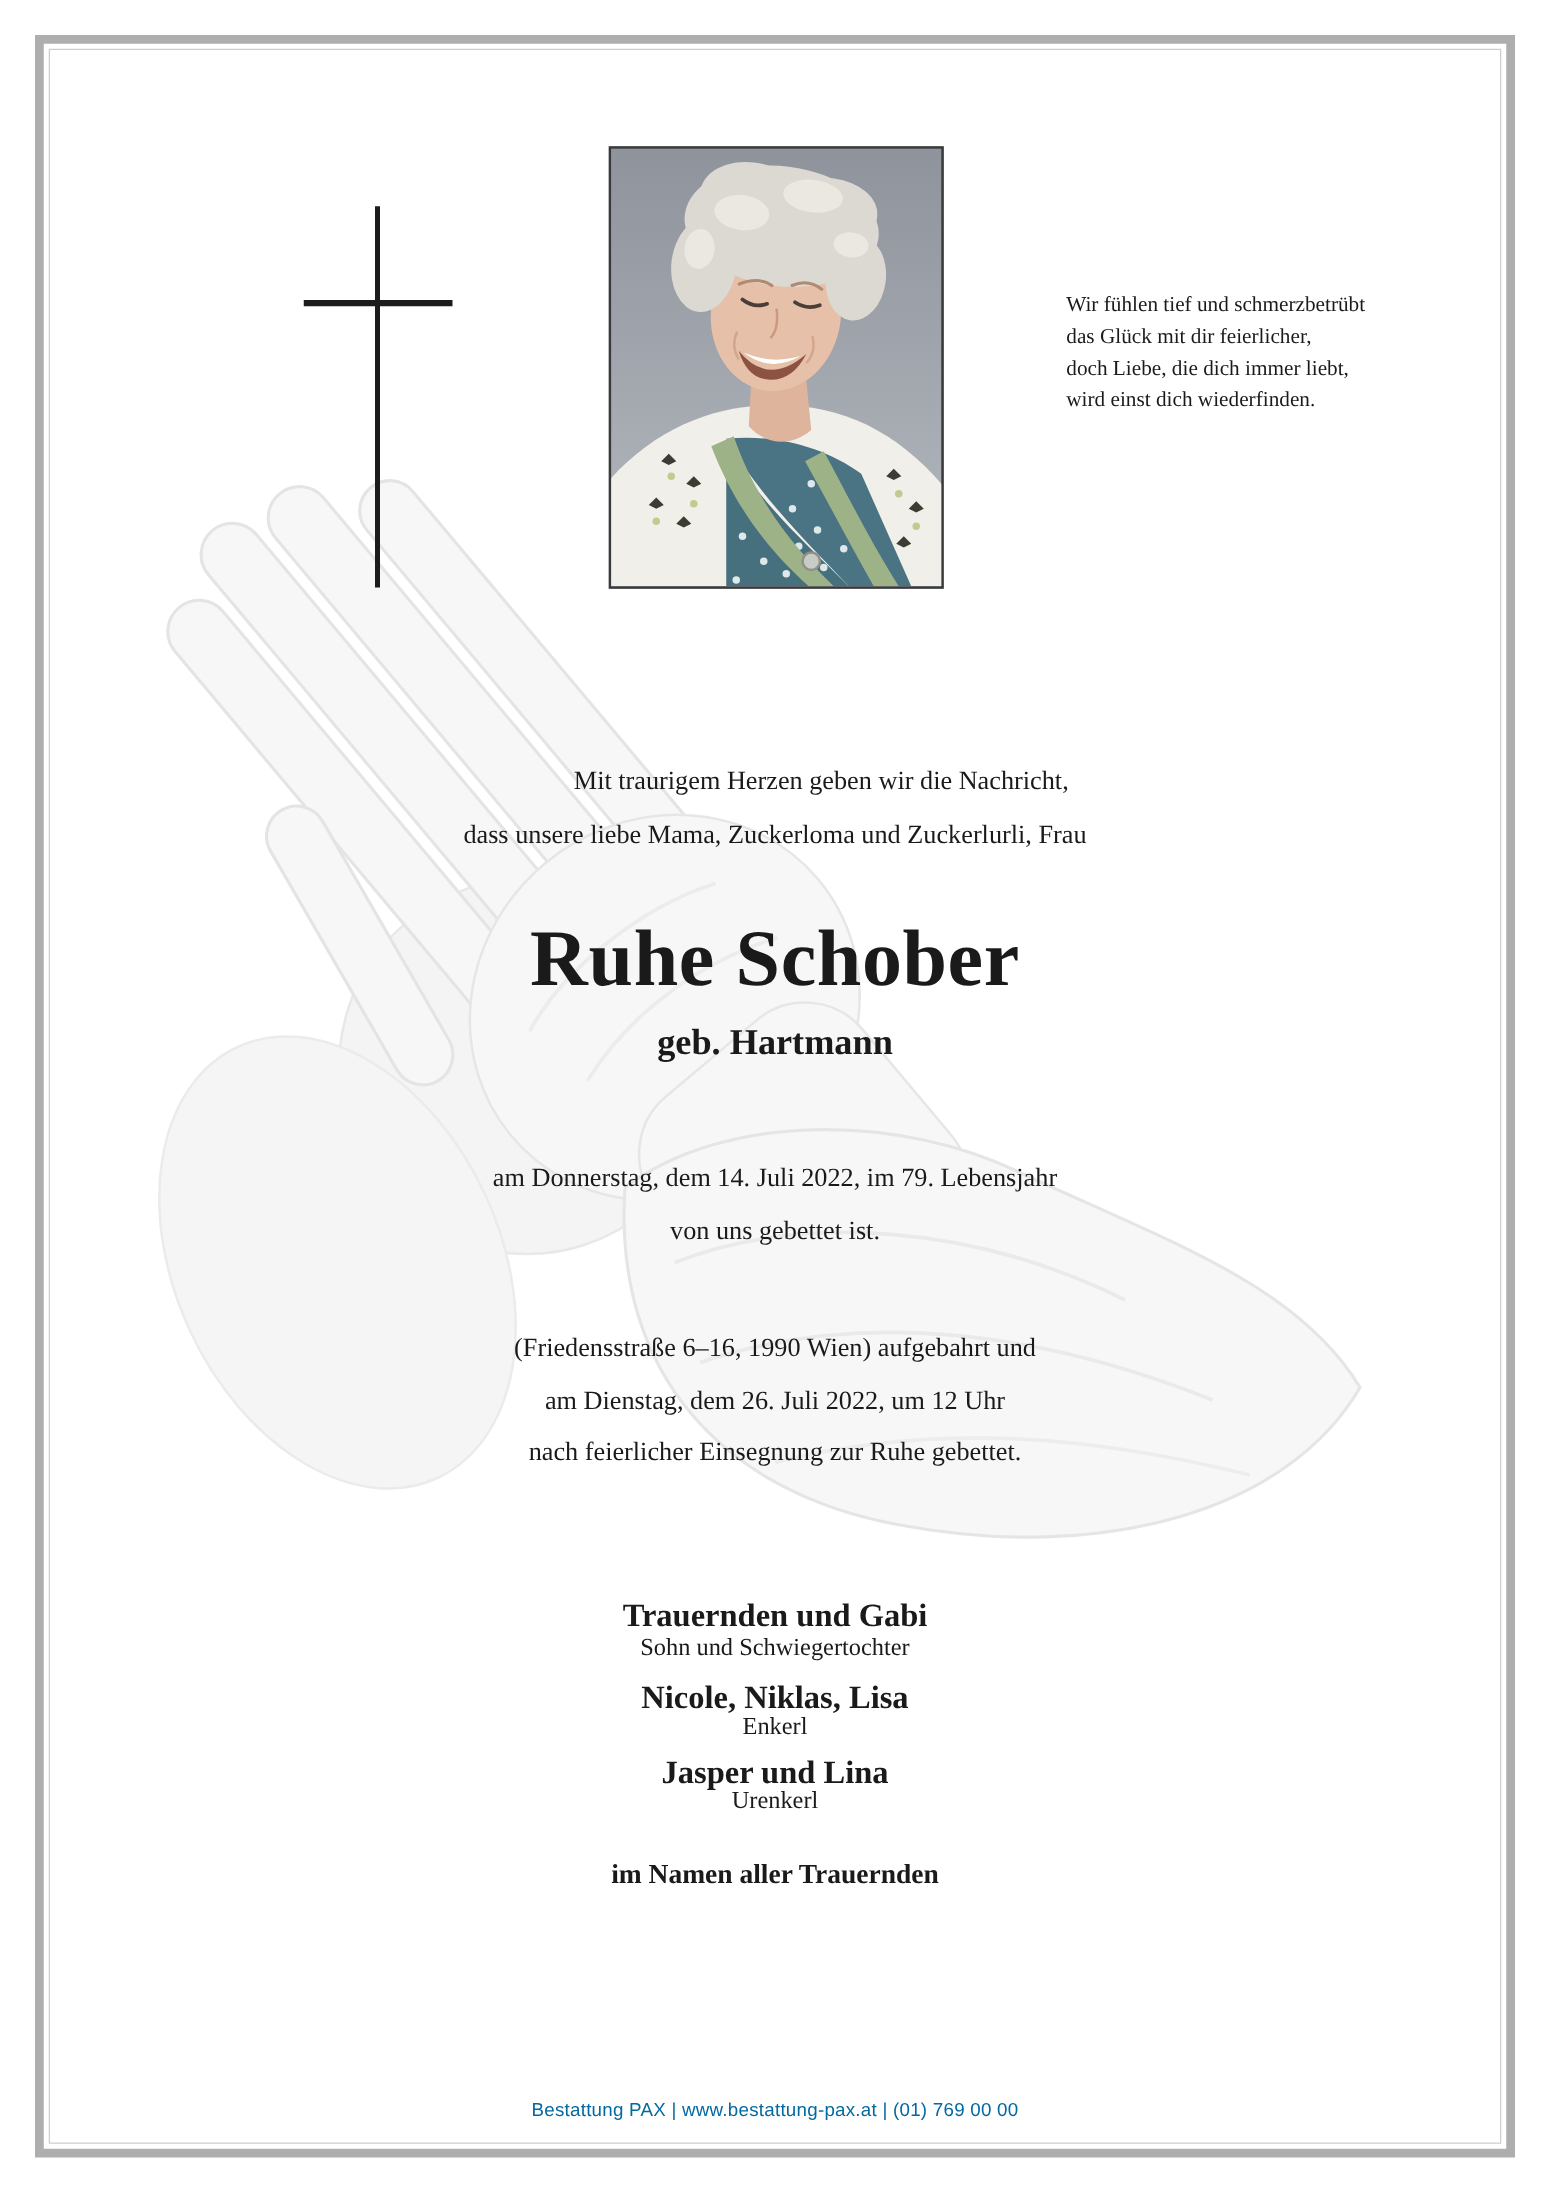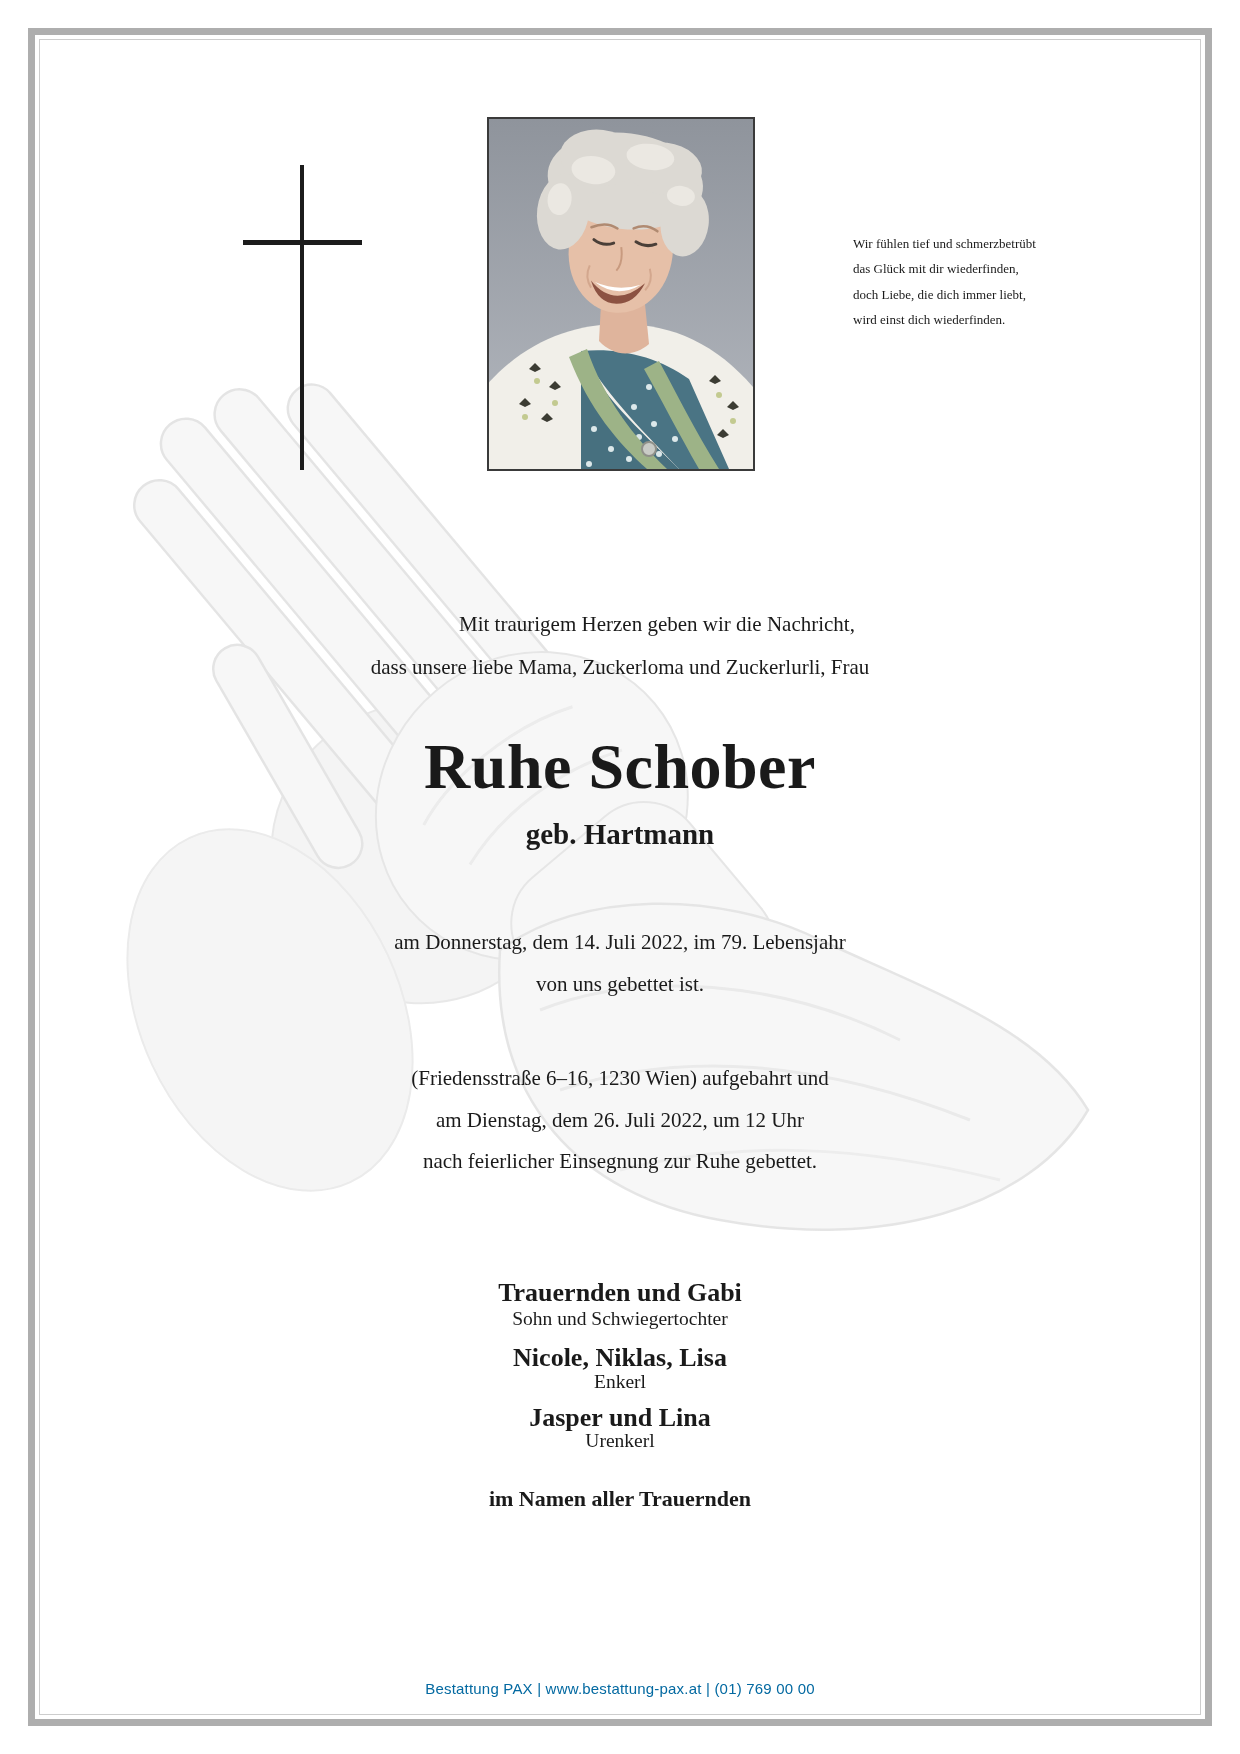--- a/index.html
+++ b/index.html
@@ -33,21 +33,21 @@
     position:absolute;left:243px;top:240px;width:119px;height:5px;
     background:#1c1c1c;
   }
   .photo{
     position:absolute;left:487px;top:117px;width:268px;height:354px;
     box-sizing:border-box;border:2px solid #3a3a3a;background:#9aa0a8;
   }
   .photo svg{display:block;width:100%;height:100%;}
   .poem{
     position:absolute;left:853px;top:231px;width:300px;
-    font-size:13px;line-height:25.3px;text-align:left;
+    font-size:17px;line-height:25.3px;text-align:left;
   }
   .line{
     position:absolute;left:0;width:1240px;text-align:center;white-space:nowrap;
     font-size:21px;
   }
   .intro-1{top:612px;padding-left:37px;}
   .intro-2{top:655px;}
   .name{
     top:732px;font-size:64px;font-weight:bold;letter-spacing:.5px;line-height:1.1;
   }
@@ -187,35 +187,35 @@
         <path d="M106 165 q 27 26 54 -4 q -8 22 -26 24 q -18 2 -28 -20 Z" fill="#8c5242"></path>
         <path d="M110 166 q 24 14 46 -3 q -22 10 -46 3 Z" fill="#ffffff"></path>
       </g>
 
       <circle cx="160" cy="330" r="7" fill="#c9cbc6" stroke="#8f9089" stroke-width="2"></circle>
     </svg>
   </div>
 
   <div class="poem">
     <div>Wir fühlen tief und schmerzbetrübt</div>
-    <div>das Glück mit dir wiederfinden,</div>
+    <div>das Glück mit dir feierlicher,</div>
     <div>doch Liebe, die dich immer liebt,</div>
     <div>wird einst dich wiederfinden.</div>
   </div>
 
   <div class="line intro-1">Mit traurigem Herzen geben wir die Nachricht,</div>
   <div class="line intro-2">dass unsere liebe Mama, Zuckerloma und Zuckerlurli, Frau</div>
 
   <div class="line name">Ruhe Schober</div>
   <div class="line birthname">geb. Hartmann</div>
 
   <div class="line death-1">am Donnerstag, dem 14. Juli 2022, im 79. Lebensjahr</div>
   <div class="line death-2">von uns gebettet ist.</div>
 
-  <div class="line fun-2">(Friedensstraße 6–16, 1230 Wien) aufgebahrt und</div>
+  <div class="line fun-2">(Friedensstraße 6–16, 1990 Wien) aufgebahrt und</div>
   <div class="line fun-3">am Dienstag, dem 26. Juli 2022, um 12 Uhr</div>
   <div class="line fun-4">nach feierlicher Einsegnung zur Ruhe gebettet.</div>
 
   <div class="line m-names m1n">Trauernden und Gabi</div>
   <div class="line m-rel  m1r">Sohn und Schwiegertochter</div>
   <div class="line m-names m2n">Nicole, Niklas, Lisa</div>
   <div class="line m-rel  m2r">Enkerl</div>
   <div class="line m-names m3n">Jasper und Lina</div>
   <div class="line m-rel  m3r">Urenkerl</div>
 

